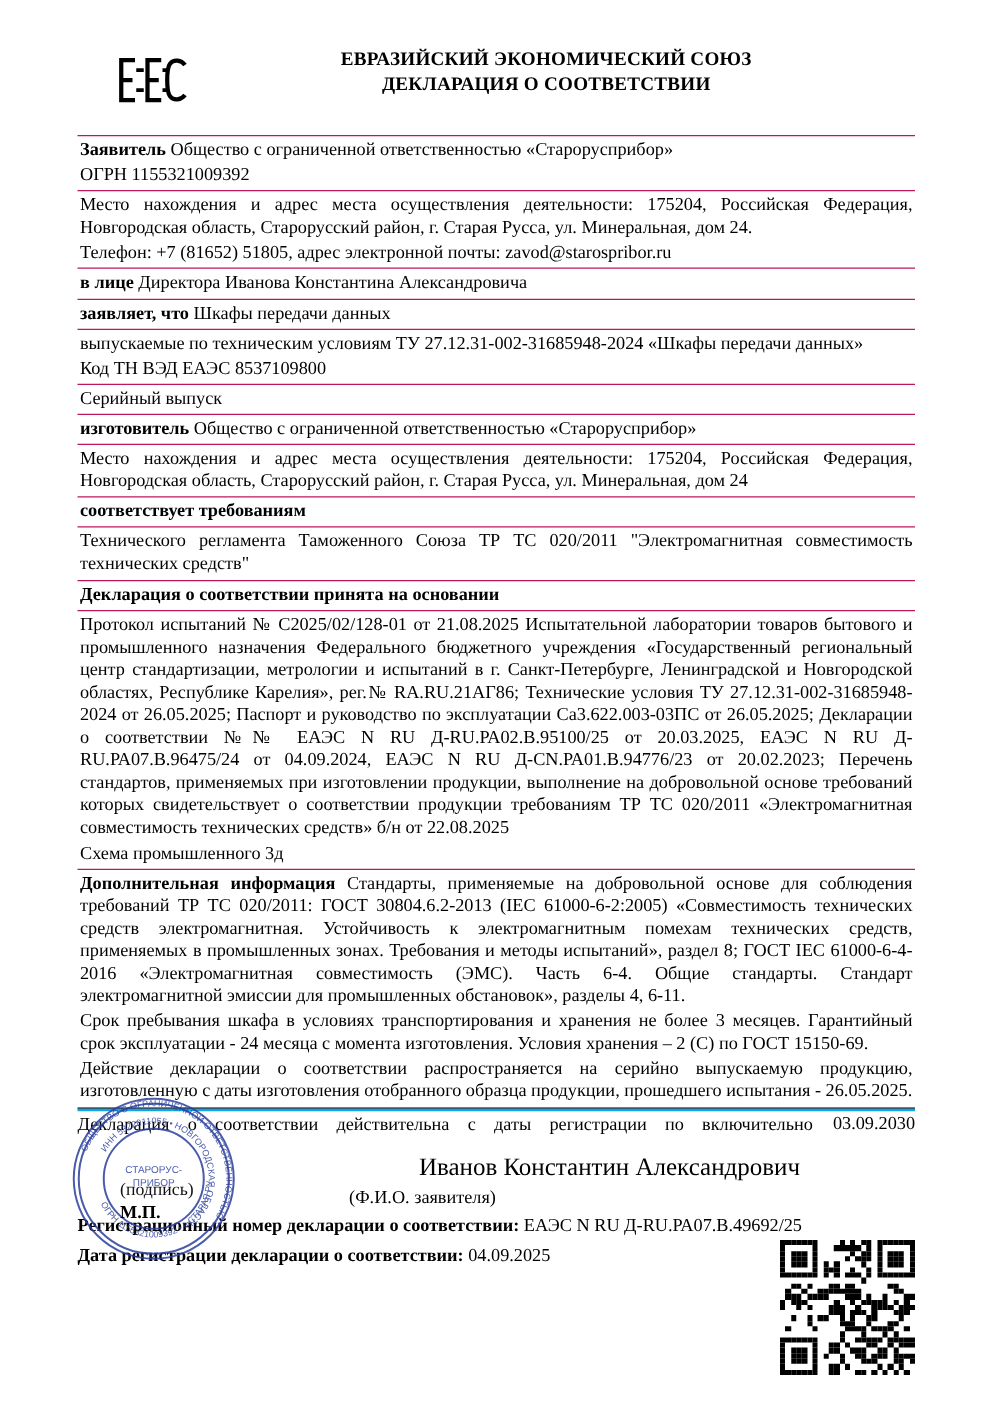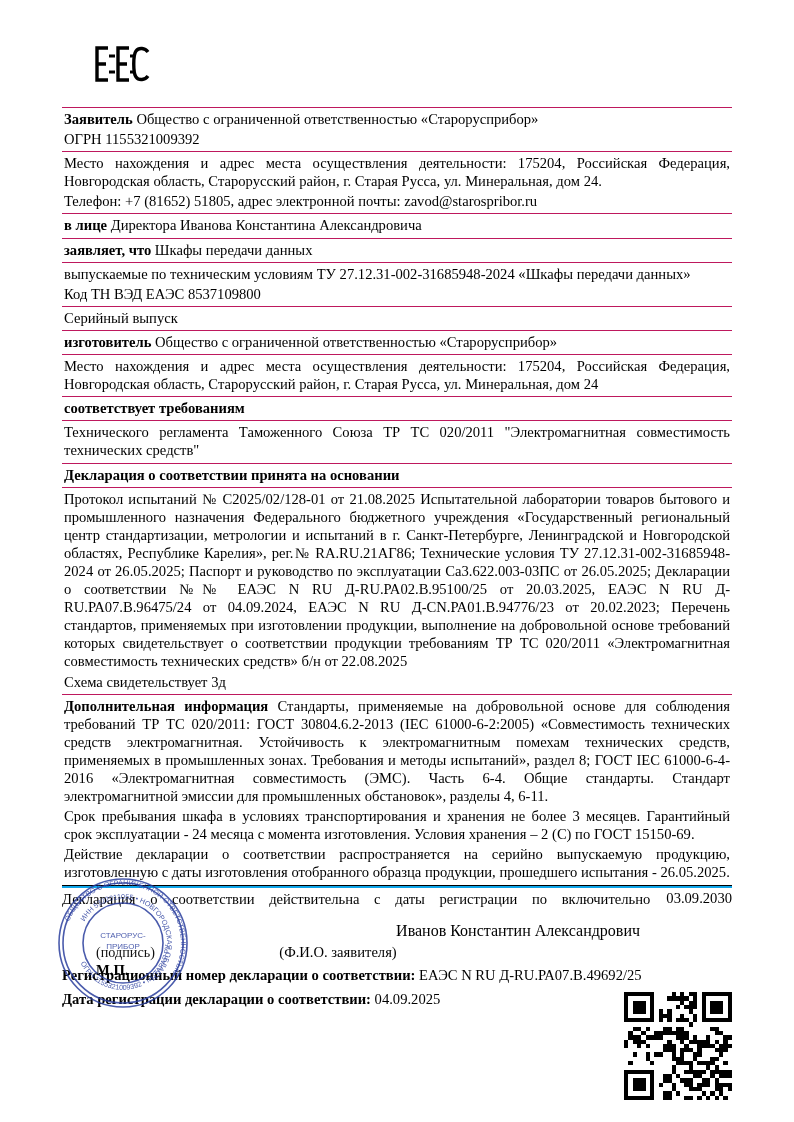--- a/index.html
+++ b/index.html
@@ -96,21 +96,21 @@
   }
   .valid-date {
     flex: 0 0 auto;
     font-size: 14.6px;
     padding-left: 6px;
     white-space: nowrap;
   }
   .signer {
     text-align: right;
     padding-right: 92px;
-    font-size: 16px;
+    font-size: 20px;
     margin-top: 14px;
   }
   .signer-sub {
     text-align: center;
     padding-right: 118px;
     font-size: 14.6px;
     margin-top: 4px;
   }
   .reg-line {
     font-size: 14.6px;
@@ -173,20 +173,24 @@
         <svg width="62" height="40" viewBox="0 0 62 40">
           <g fill="none" stroke="#000" stroke-width="3.4">
             <path d="M17 4 L6 4 L6 20 L15 20 M6 20 L6 36 L17 36"></path>
             <path d="M27 10 L27 4 L38 4 M27 4 L27 36 L38 36 M27 20 L36 20"></path>
             <path d="M57 8 C54 4 48 3 45 7 C42 11 42 29 45 33 C48 37 54 36 57 32"></path>
           </g>
           <path d="M18 12 L24 12 M18 28 L24 28 M39 12 L44 12 M39 28 L44 28" stroke="#000" stroke-width="3"></path>
         </svg>
       </div>
     </div>
+    <div class="header-titles">
+      <div class="line">ЕВРАЗИЙСКИЙ ЭКОНОМИЧЕСКИЙ СОЮЗ</div>
+      <div class="line">ДЕКЛАРАЦИЯ О СООТВЕТСТВИИ</div>
+    </div>
   </div>
 
   <div class="doc">
 
     <div class="row">
       <p class="p"><b>Заявитель</b> <span>Общество с ограниченной ответственностью «Староруcприбор»</span></p>
       <p class="p">ОГРН 1155321009392</p>
     </div>
 
     <div class="row">
@@ -226,21 +230,21 @@
     <div class="row">
       <p class="p just">Технического регламента Таможенного Союза ТР ТС 020/2011 "Электромагнитная совместимость технических средств"</p>
     </div>
 
     <div class="row">
       <p class="p" style="font-weight:bold">Декларация о соответствии принята на основании</p>
     </div>
 
     <div class="row">
       <p class="p just">Протокол испытаний № С2025/02/128-01 от 21.08.2025 Испытательной лаборатории товаров бытового и промышленного назначения Федерального бюджетного учреждения «Государственный региональный центр стандартизации, метрологии и испытаний в г. Санкт-Петербурге, Ленинградской и Новгородской областях, Республике Карелия», рег.№ RA.RU.21АГ86; Технические условия ТУ 27.12.31-002-31685948-2024 от 26.05.2025; Паспорт и руководство по эксплуатации Са3.622.003-03ПС от 26.05.2025; Декларации о соответствии №№ ЕАЭС N RU Д-RU.РА02.В.95100/25 от 20.03.2025, ЕАЭС N RU Д-RU.РА07.В.96475/24 от 04.09.2024, ЕАЭС N RU Д-CN.РА01.В.94776/23 от 20.02.2023; Перечень стандартов, применяемых при изготовлении продукции, выполнение на добровольной основе требований которых свидетельствует о соответствии продукции требованиям ТР ТС 020/2011 «Электромагнитная совместимость технических средств» б/н от 22.08.2025</p>
-      <p class="p">Схема свидетельствует 3д</p>
+      <p class="p">Схема промышленного 3д</p>
     </div>
 
     <div class="row">
       <p class="p just"><b>Дополнительная информация</b> <span>Стандарты, применяемые на добровольной основе для соблюдения требований ТР ТС 020/2011: ГОСТ 30804.6.2-2013 (IEC 61000-6-2:2005) «Совместимость технических средств электромагнитная. Устойчивость к электромагнитным помехам технических средств, применяемых в промышленных зонах. Требования и методы испытаний», раздел 8; ГОСТ IEC 61000-6-4-2016 «Электромагнитная совместимость (ЭМС). Часть 6-4. Общие стандарты. Стандарт электромагнитной эмиссии для промышленных обстановок», разделы 4, 6-11.</span></p>
       <p class="p just">Срок пребывания шкафа в условиях транспортирования и хранения не более 3 месяцев. Гарантийный срок эксплуатации - 24 месяца с момента изготовления. Условия хранения – 2 (С) по ГОСТ 15150-69.</p>
       <p class="p just">Действие декларации о соответствии распространяется на серийно выпускаемую продукцию, изготовленную с даты изготовления отобранного образца продукции, прошедшего испытания - 26.05.2025.</p>
     </div>
   </div>
 
   <div class="footer-block">

